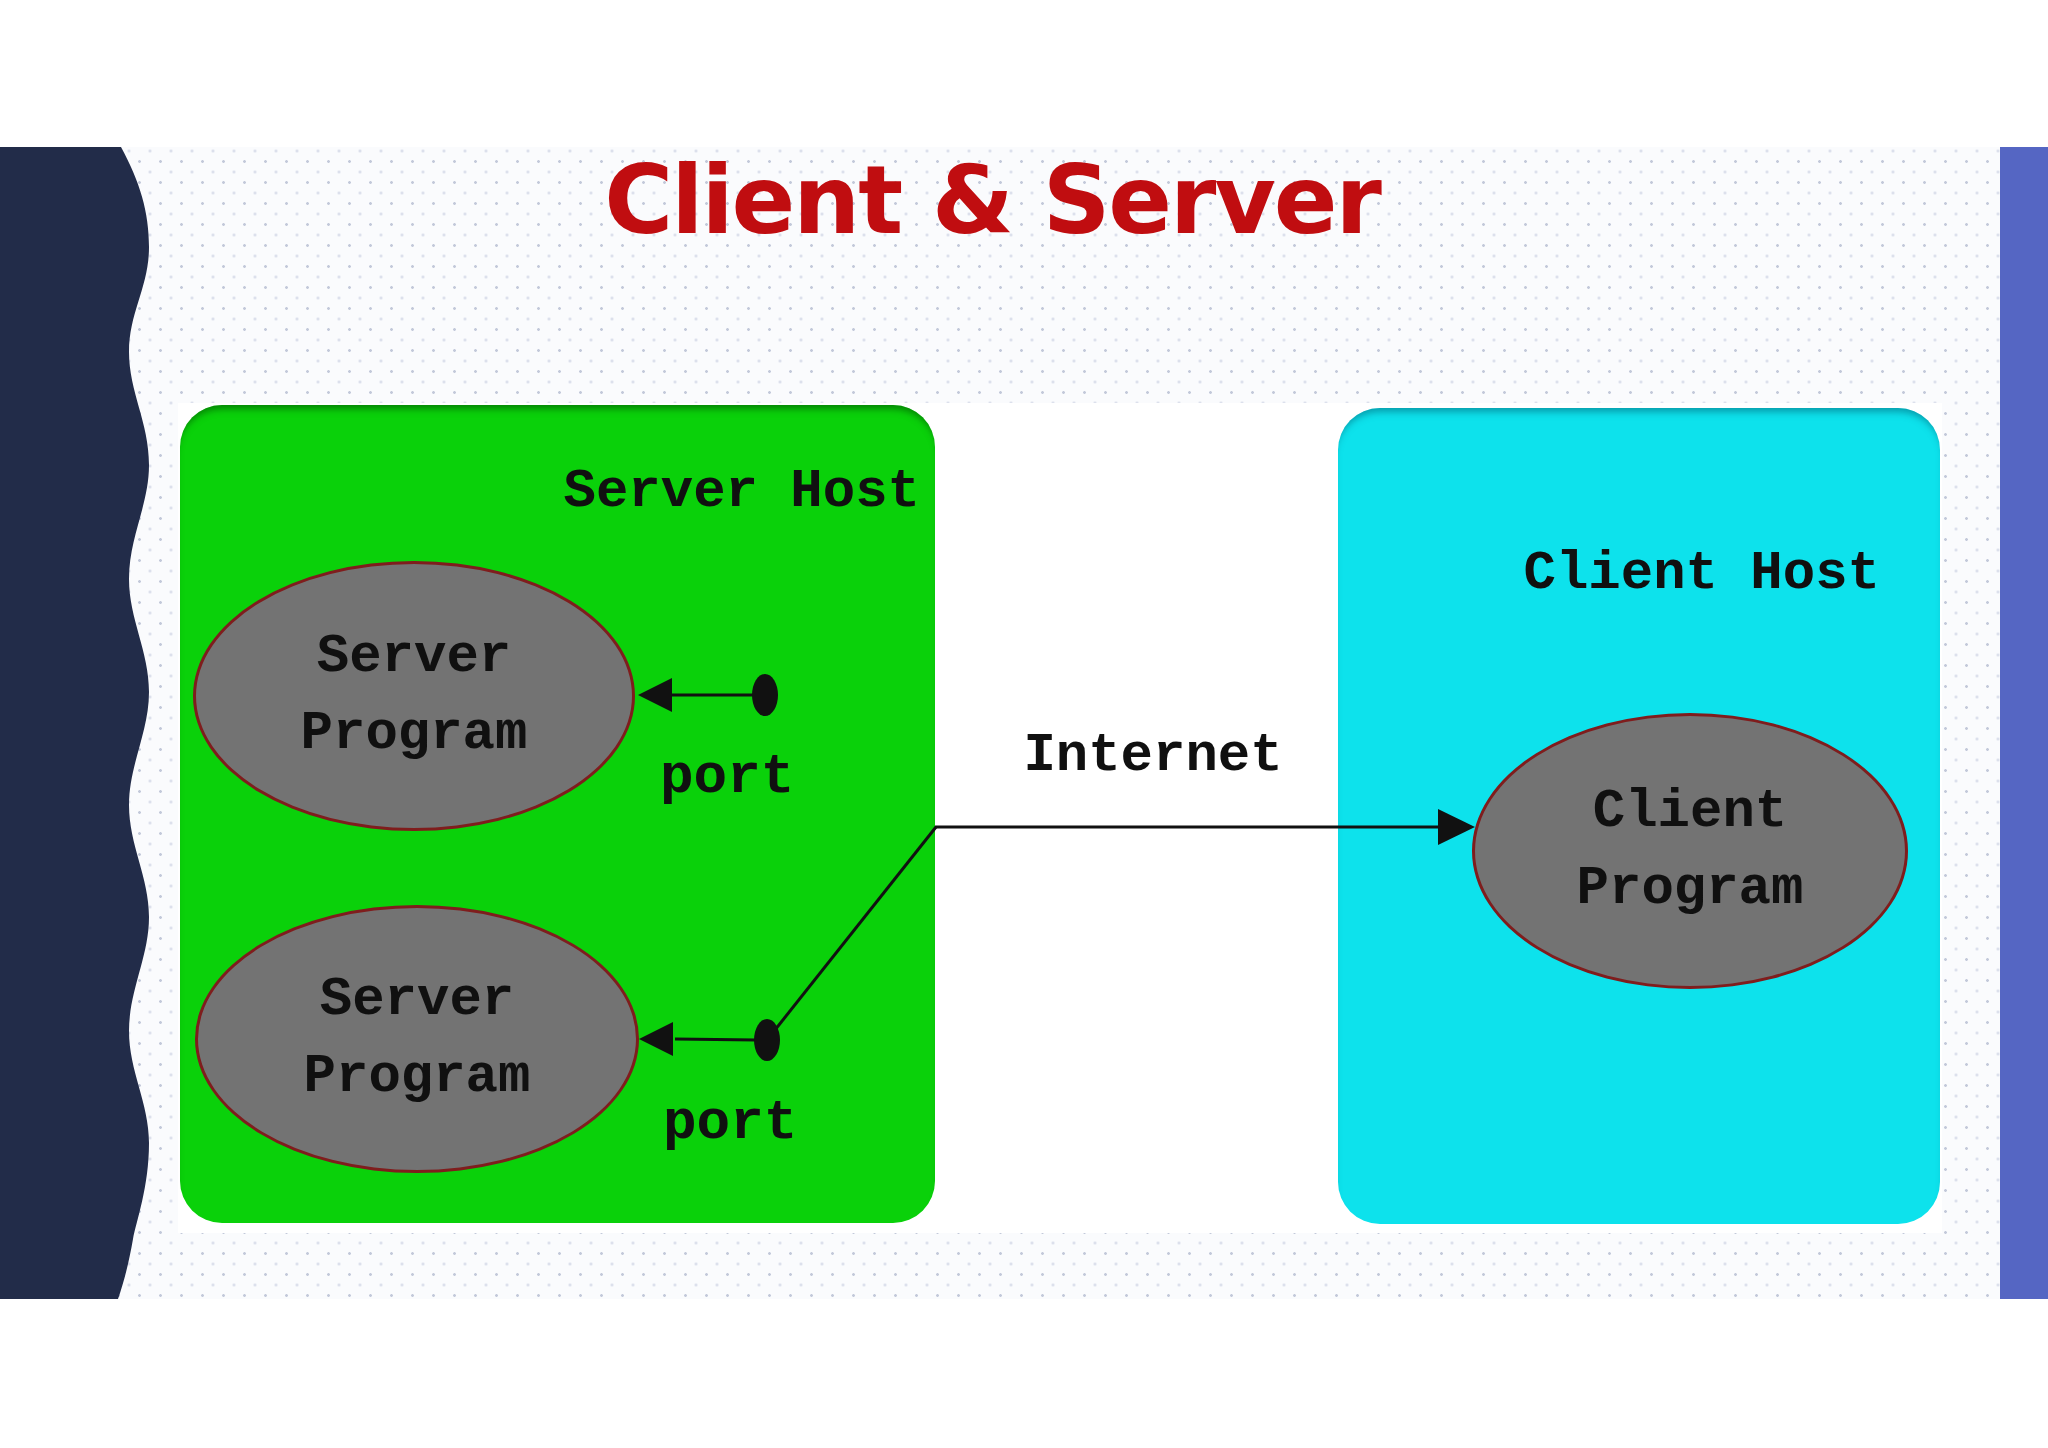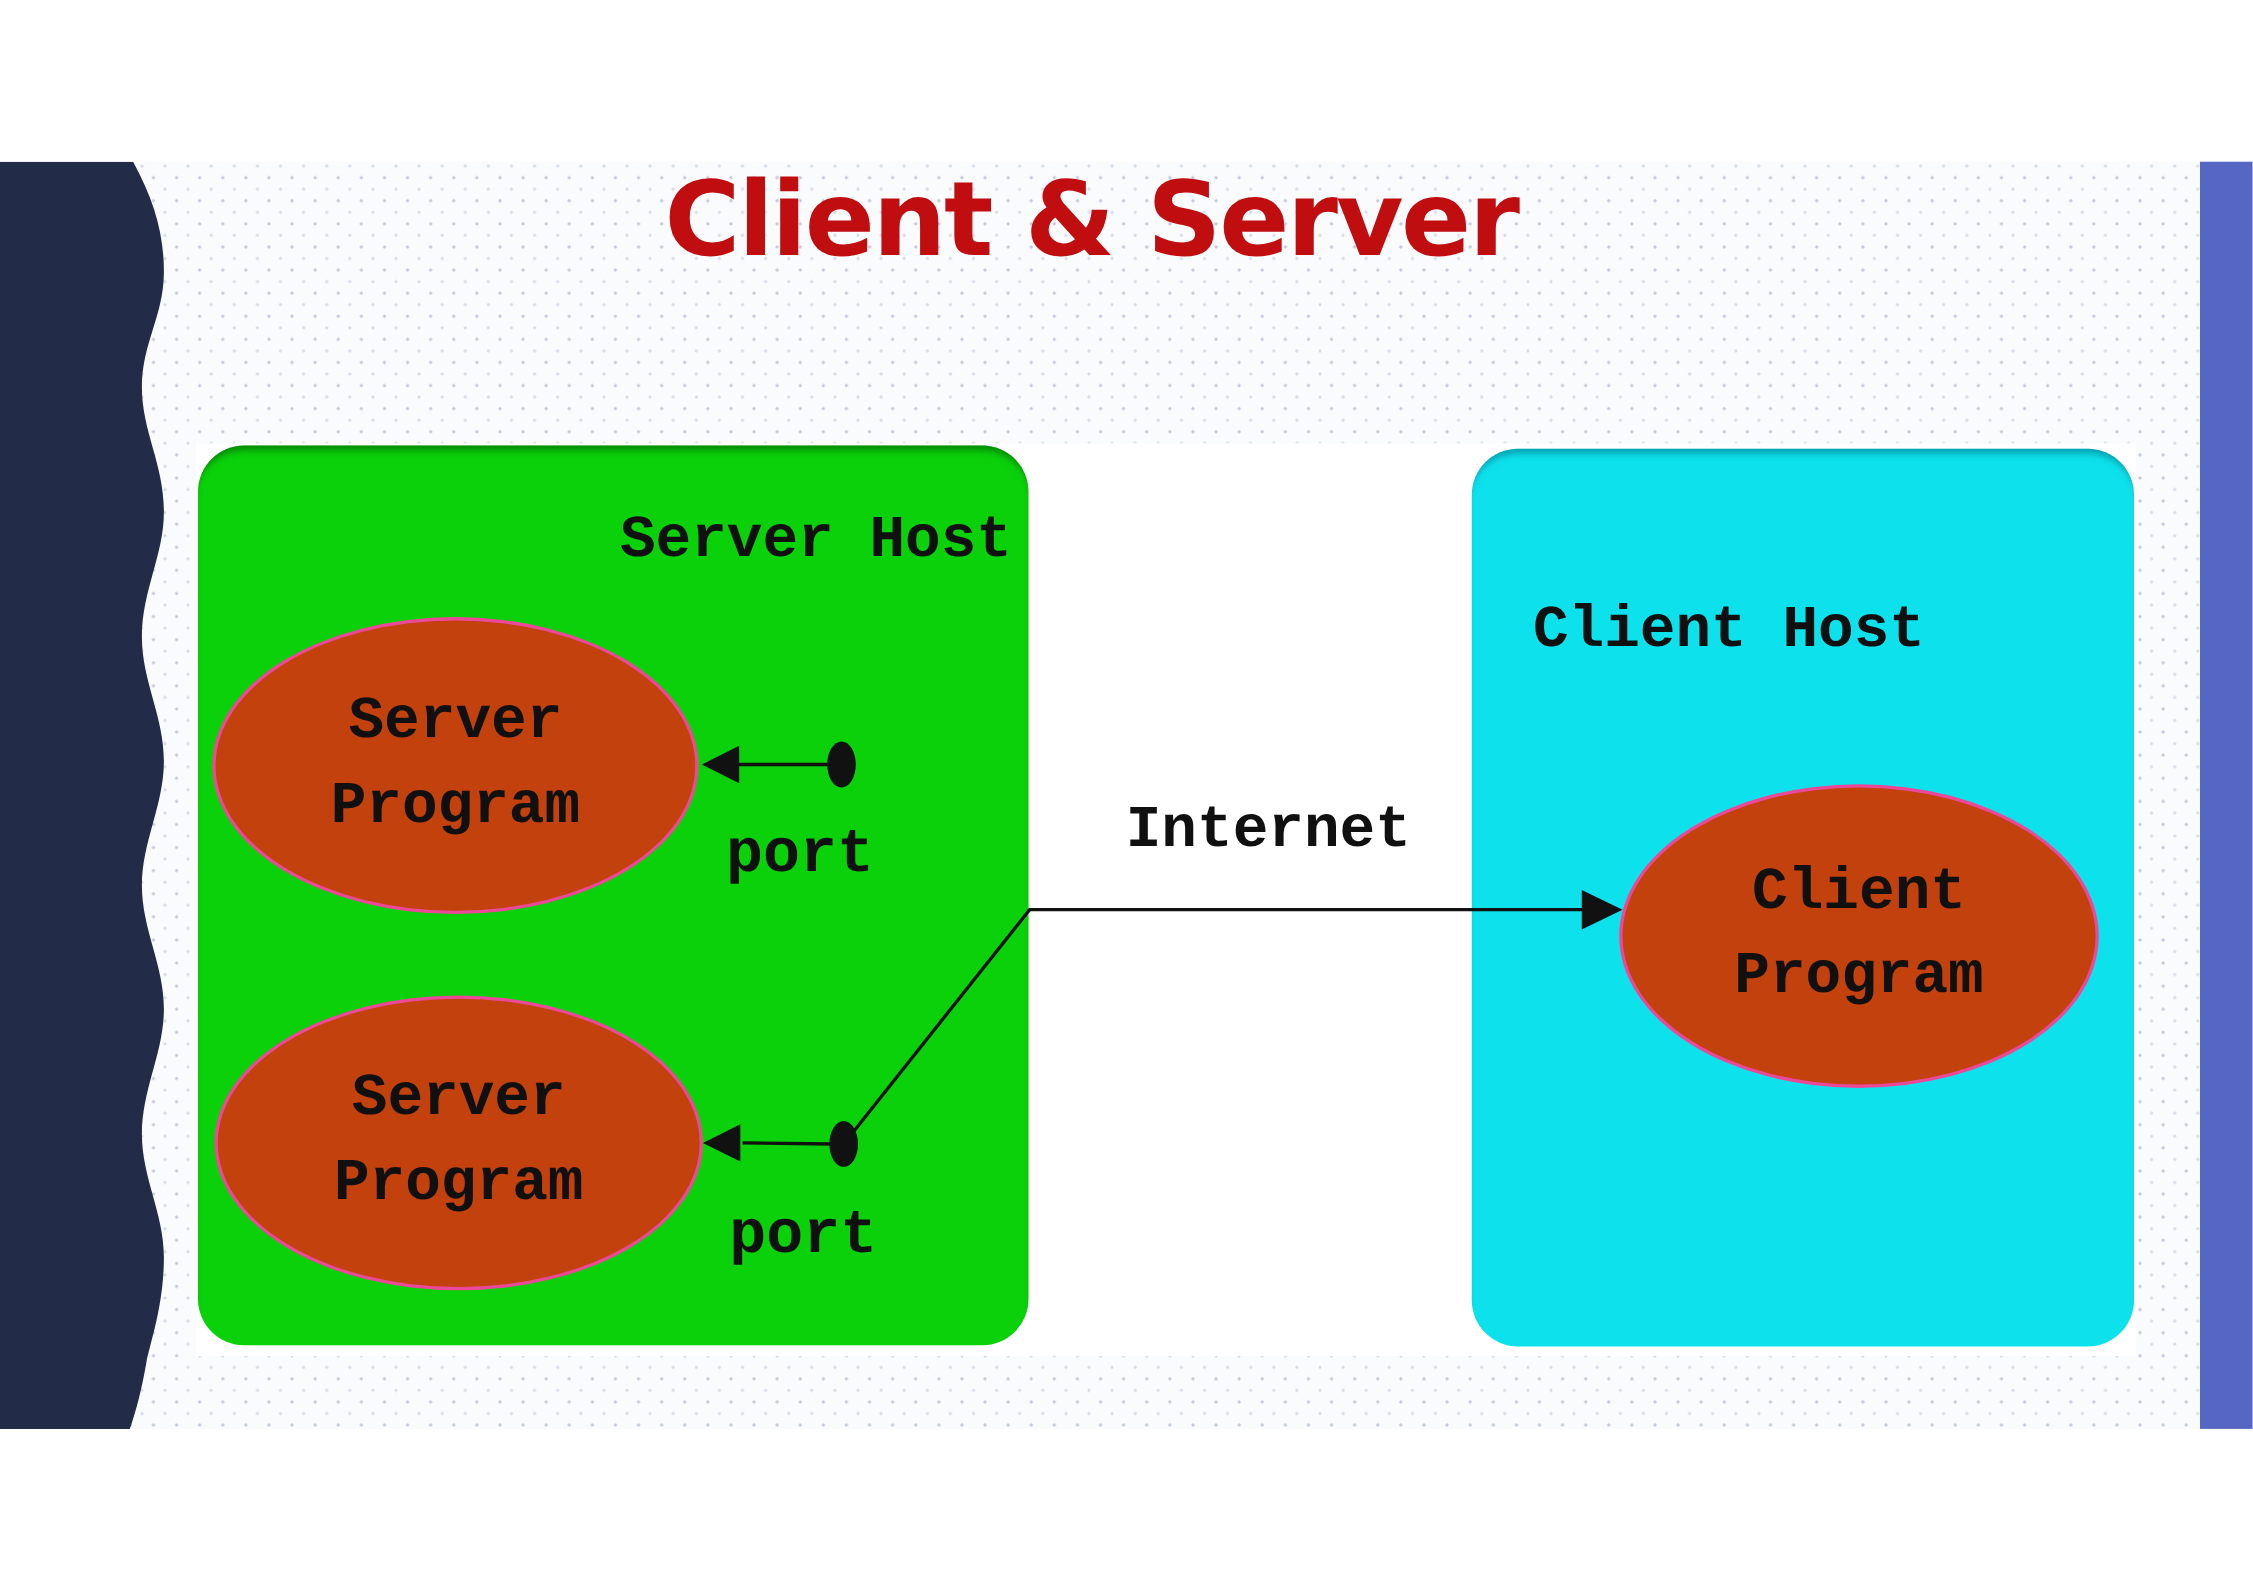--- a/index.html
+++ b/index.html
@@ -51,24 +51,24 @@
     background:var(--c-server_box,#0ad10a);
     box-shadow:inset 0 8px 7px -4px rgba(0,70,0,.55);
   }
   .client-box{
     left:1160px;top:5px;width:602px;height:816px;
     background:var(--c-client_box,#0de2ec);
     box-shadow:inset 0 8px 7px -4px rgba(0,90,110,.5);
   }
   .host-label{position:absolute;text-align:right;font-size:54px;white-space:nowrap;}
   .server-host-label{left:302px;top:58px;width:440px;}
-  .client-host-label{left:1112px;top:140px;width:460px;}
+  .client-host-label{left:1242px;top:140px;width:460px;}
   .ellipse{
     position:absolute;
-    background:#c2410c;border:3px solid #ec4899;border-radius:50%;
+    background:#737373;border:3px solid #7f1d1d;border-radius:50%;
     display:flex;align-items:center;justify-content:center;
     text-align:center;font-size:54px;line-height:1.42;white-space:pre-line;
     box-sizing:border-box;
   }
   .server-ellipse-1{left:15px;top:158px;width:442px;height:270px;}
   .server-ellipse-2{left:17px;top:502px;width:444px;height:268px;}
   .client-ellipse{left:1294px;top:310px;width:436px;height:276px;}
   .port-label{position:absolute;width:200px;text-align:left;font-size:56px;}
   .port-label-1{left:482px;top:342px;}
   .port-label-2{left:485px;top:688px;}

